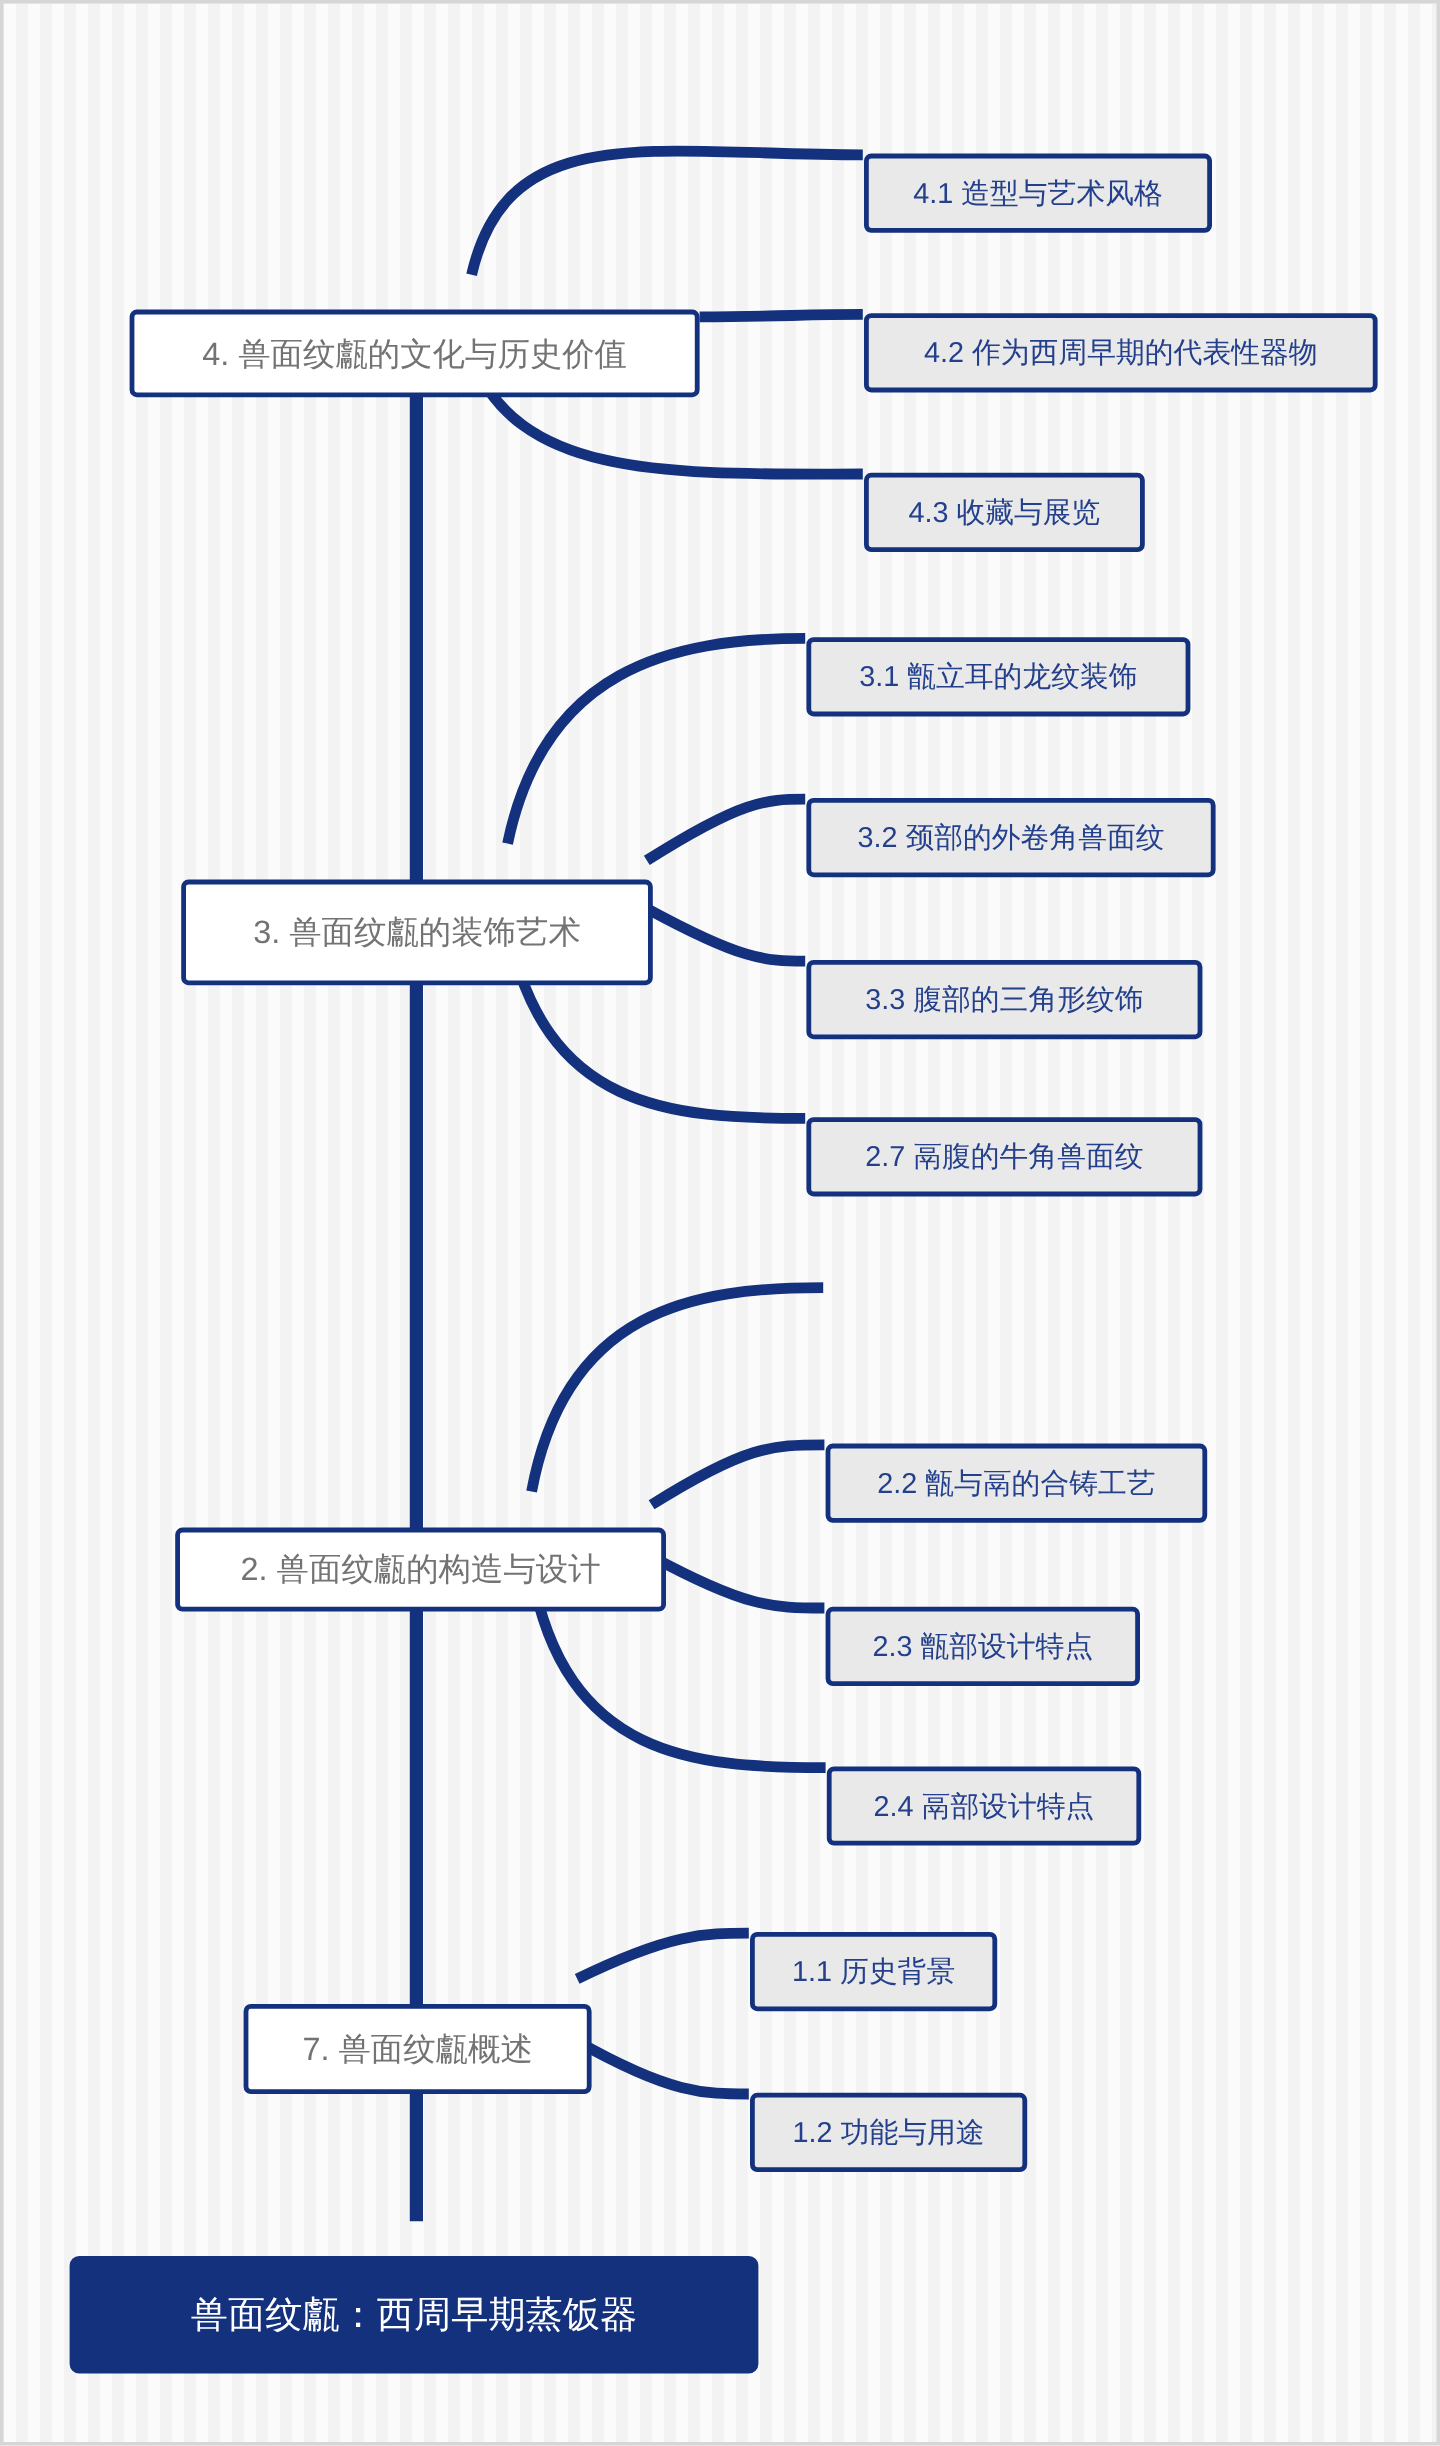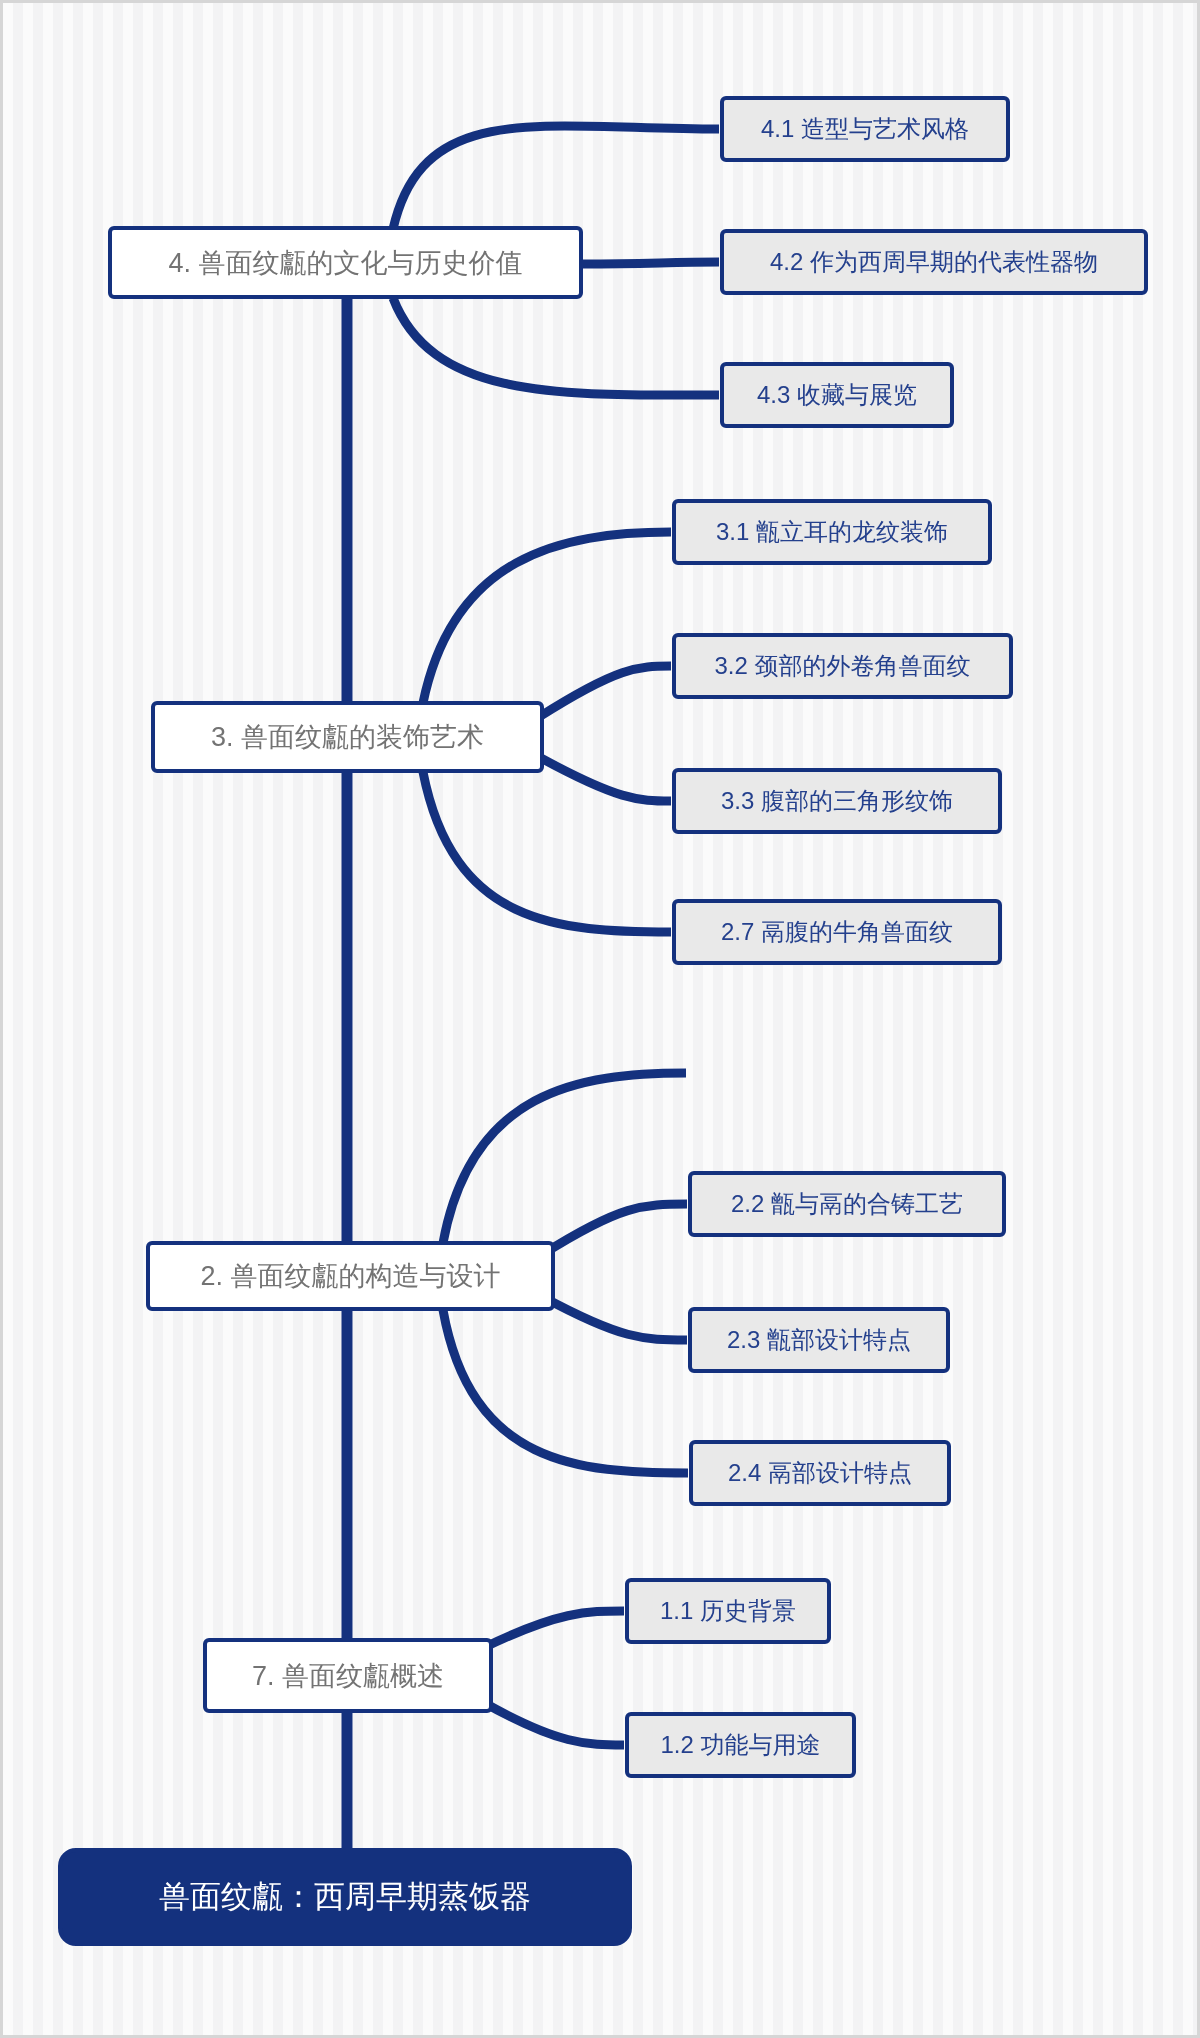--- a/index.html
+++ b/index.html
@@ -12,39 +12,40 @@
     overflow:hidden;
     font-family:"Liberation Sans","DejaVu Sans",sans-serif;
   }
   .connector-layer{position:absolute;left:0;top:0;width:1200px;height:2038px;}
   .node{
     position:absolute;
     display:flex;align-items:center;justify-content:center;
     box-sizing:border-box;
     text-align:center;
     white-space:nowrap;
+    margin-top:32px;
   }
   .main-node{
     background:#ffffff;
     border:4px solid #14317e;
     border-radius:6px;
     color:#737373;
     font-size:27px;
   }
   .child-node{
     background:#e9e9e9;
     border:4px solid #14317e;
     border-radius:6px;
     color:#24408d;
     font-size:24px;
   }
   .root-node{
     background:#14317e;
     border:4px solid #14317e;
-    border-radius:18px;
+    border-radius:8px;
     color:#ffffff;
     font-size:31px;
   }
 </style>
 </head>
 <body>
 
 <div class="page">
 
   <div class="connector-layer">
@@ -70,21 +71,21 @@
         <path stroke-width="9" d="M 478 1698 C 556 1742 584 1742 621 1742"></path>
       </g>
     </svg>
   </div>
 
   <div class="node main-node" style="left:105px;top:223px;width:475px;height:73px;">4. 兽面纹甗的文化与历史价值</div>
   <div class="node child-node" style="left:717px;top:93px;width:290px;height:66px;">4.1 造型与艺术风格</div>
   <div class="node child-node" style="left:717px;top:226px;width:428px;height:66px;">4.2 作为西周早期的代表性器物</div>
   <div class="node child-node" style="left:717px;top:359px;width:234px;height:66px;">4.3 收藏与展览</div>
 
-  <div class="node main-node" style="left:148px;top:698px;width:393px;height:72px;">3. 兽面纹甗的装饰艺术</div>
+  <div class="node main-node" style="left:148px;top:698px;width:393px;height:88px;">3. 兽面纹甗的装饰艺术</div>
   <div class="node child-node" style="left:669px;top:496px;width:320px;height:66px;">3.1 甑立耳的龙纹装饰</div>
   <div class="node child-node" style="left:669px;top:630px;width:341px;height:66px;">3.2 颈部的外卷角兽面纹</div>
   <div class="node child-node" style="left:669px;top:765px;width:330px;height:66px;">3.3 腹部的三角形纹饰</div>
   <div class="node child-node" style="left:669px;top:896px;width:330px;height:66px;">2.7 鬲腹的牛角兽面纹</div>
 
   <div class="node main-node" style="left:143px;top:1238px;width:409px;height:70px;">2. 兽面纹甗的构造与设计</div>
   <div class="node child-node" style="left:685px;top:1168px;width:318px;height:66px;">2.2 甑与鬲的合铸工艺</div>
   <div class="node child-node" style="left:685px;top:1304px;width:262px;height:66px;">2.3 甑部设计特点</div>
   <div class="node child-node" style="left:686px;top:1437px;width:262px;height:66px;">2.4 鬲部设计特点</div>
 

